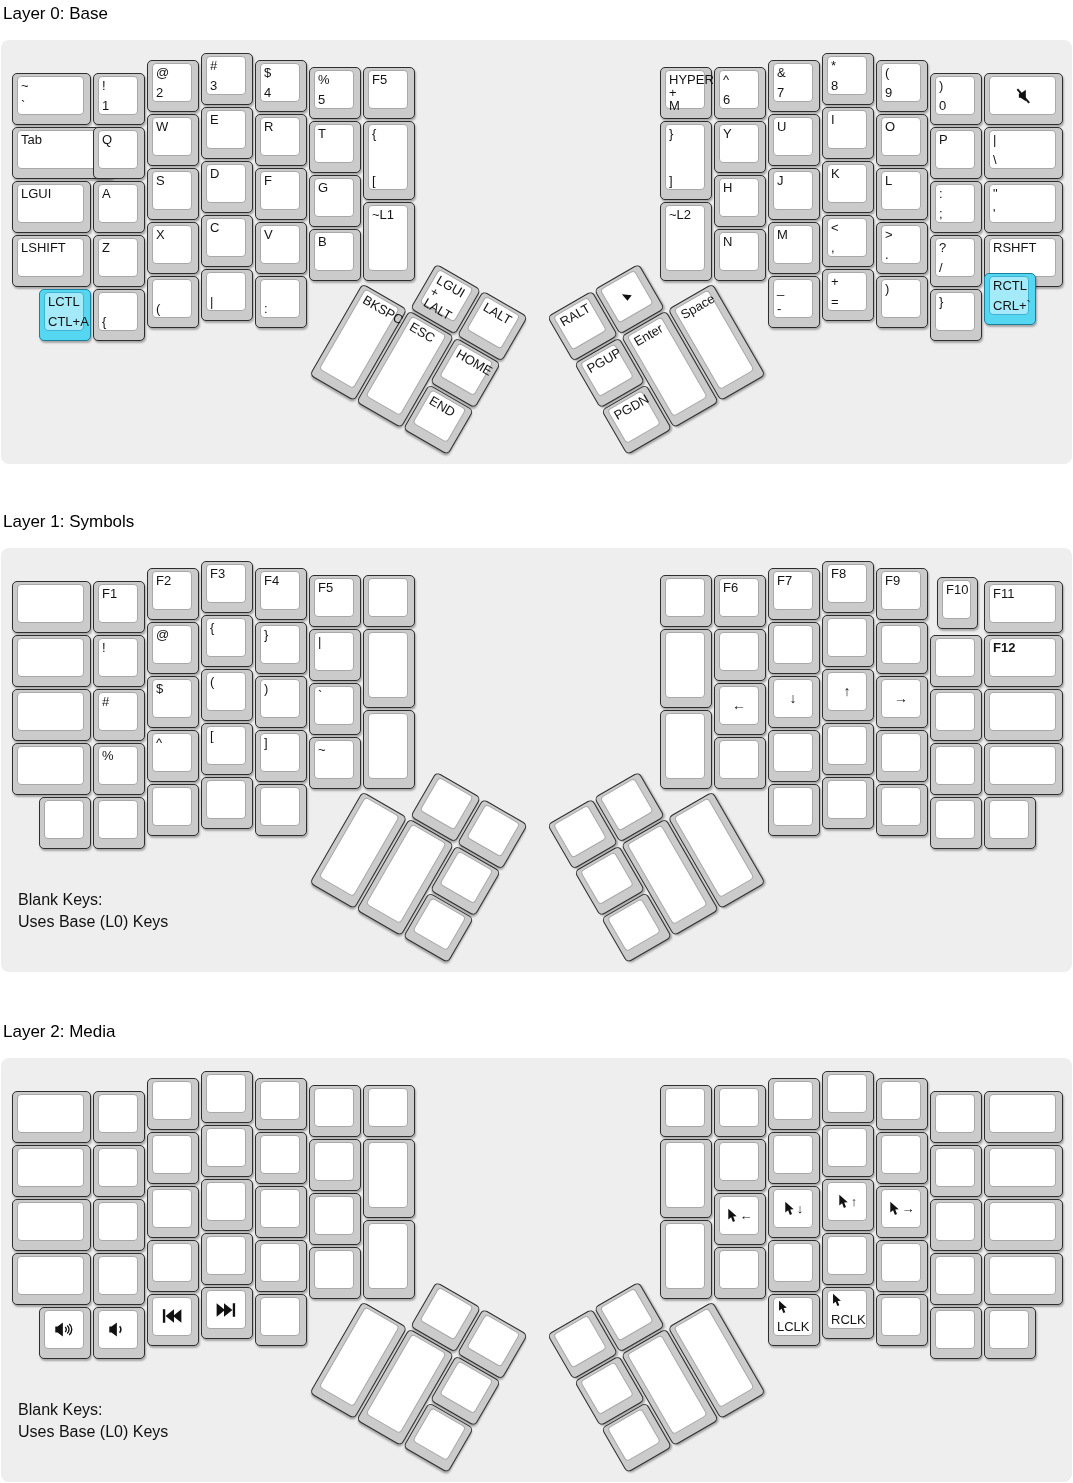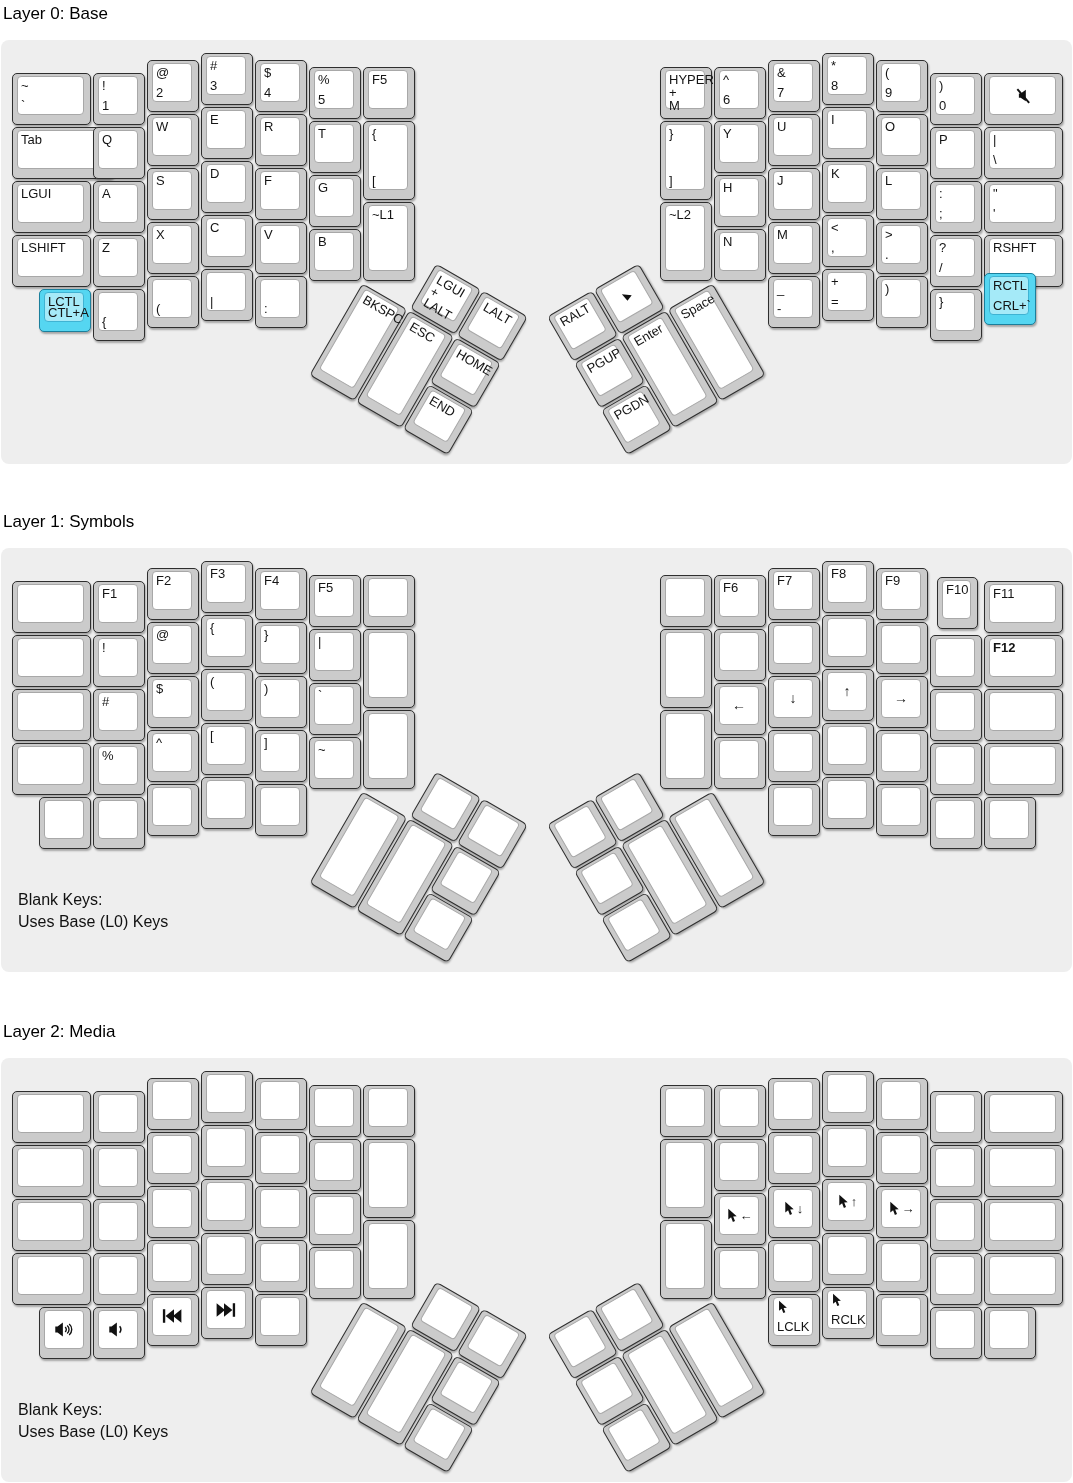--- a/index.html
+++ b/index.html
@@ -240,21 +240,21 @@
           <div class="key" style="left: 308px; top: 188.5px; width: 52px; height: 52px;">
             <div class="cap">
               <div class="lt">B</div>
             </div>
           </div>
           <div class="key" style="left: 362px; top: 161.5px; width: 52px; height: 79px;">
             <div class="cap">
               <div class="lt">~L1</div>
             </div>
           </div>
-          <div class="key accent" style="left: 38px; top: 249.25px; width: 52px; height: 43px;">
+          <div class="key accent" style="left: 38px; top: 249.25px; width: 52px; height: 52px;">
             <div class="cap">
               <div class="lt">LCTL</div>
               <div class="lb">CTL+A</div>
             </div>
           </div>
           <div class="key" style="left: 92px; top: 249.25px; width: 52px; height: 52px;">
             <div class="cap">
               <div class="lb">{</div>
             </div>
           </div>

